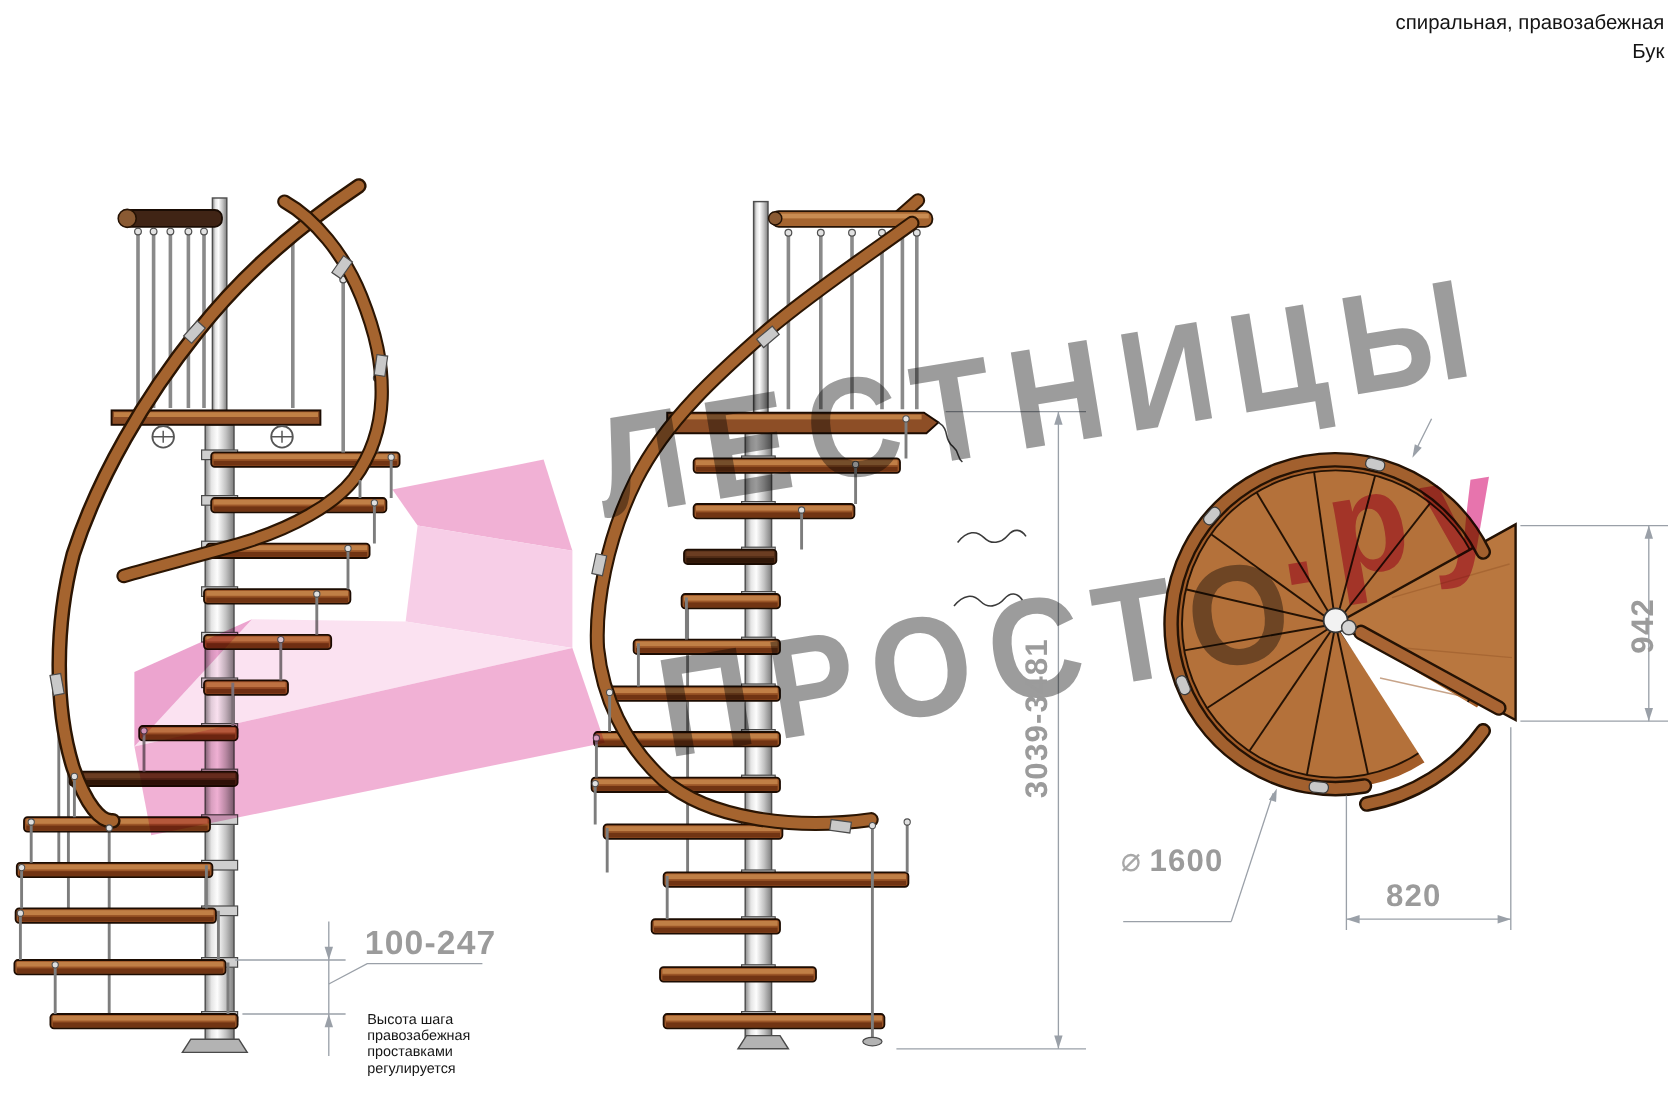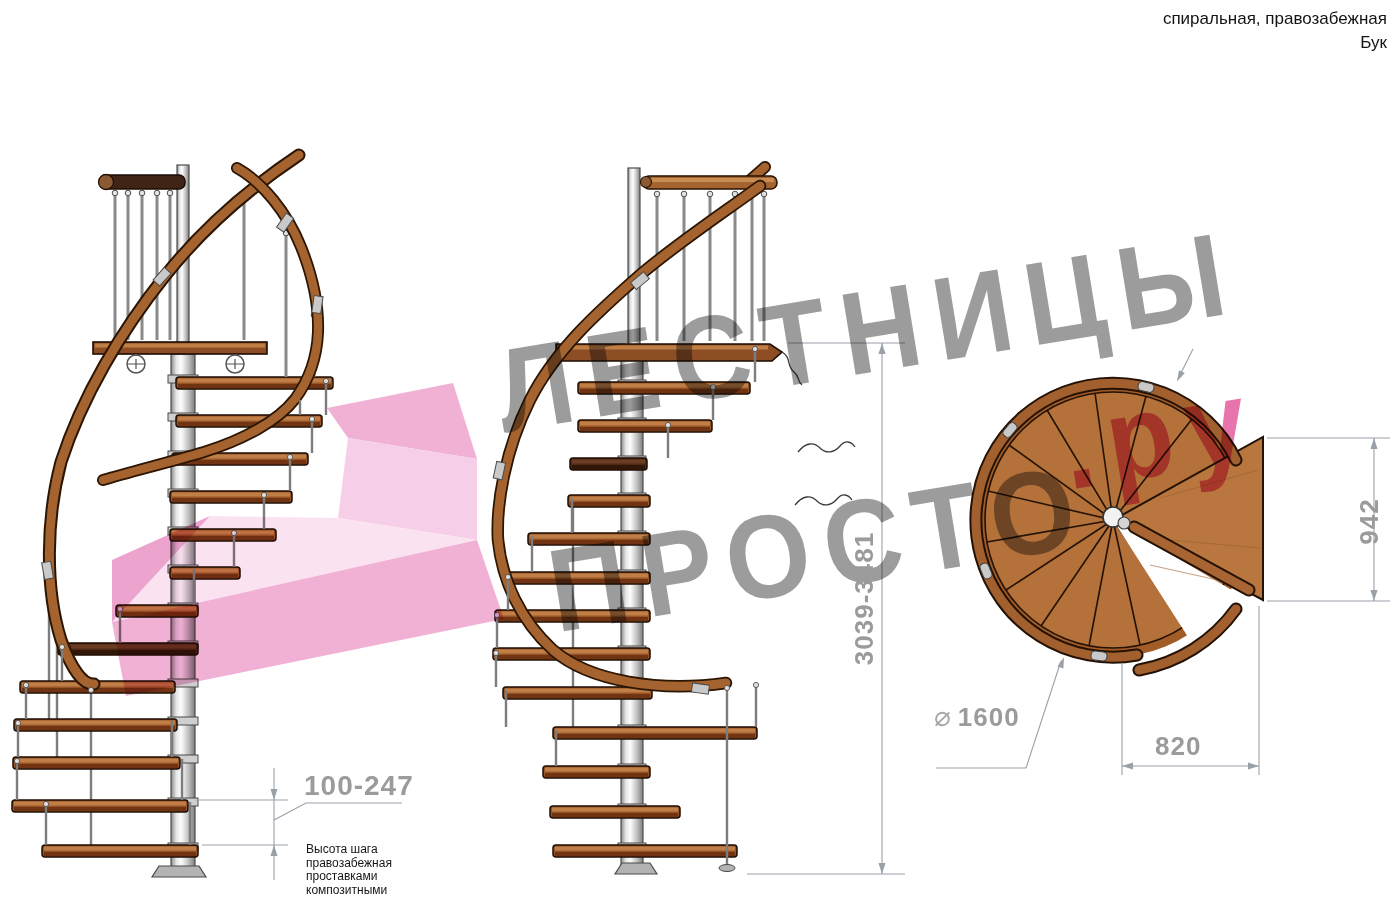--- a/index.html
+++ b/index.html
@@ -437,16 +437,16 @@
 <div class="lbl lbl-rot dim-total">3039-3481</div>
 <div class="lbl lbl-rot dim-942">942</div>
 <div class="lbl dim-820">820</div>
 <div class="lbl dim-217">100-247</div>
 <div class="lbl dim-dia"><span class="sym">⌀</span><span>1600</span></div>
 
 <div class="note">
   <div>Высота шага</div>
   <div>правозабежная</div>
   <div>проставками</div>
-  <div>композитными</div>
+  <div>регулируется</div>
 </div>
 
 </div>
 
 </body></html>

